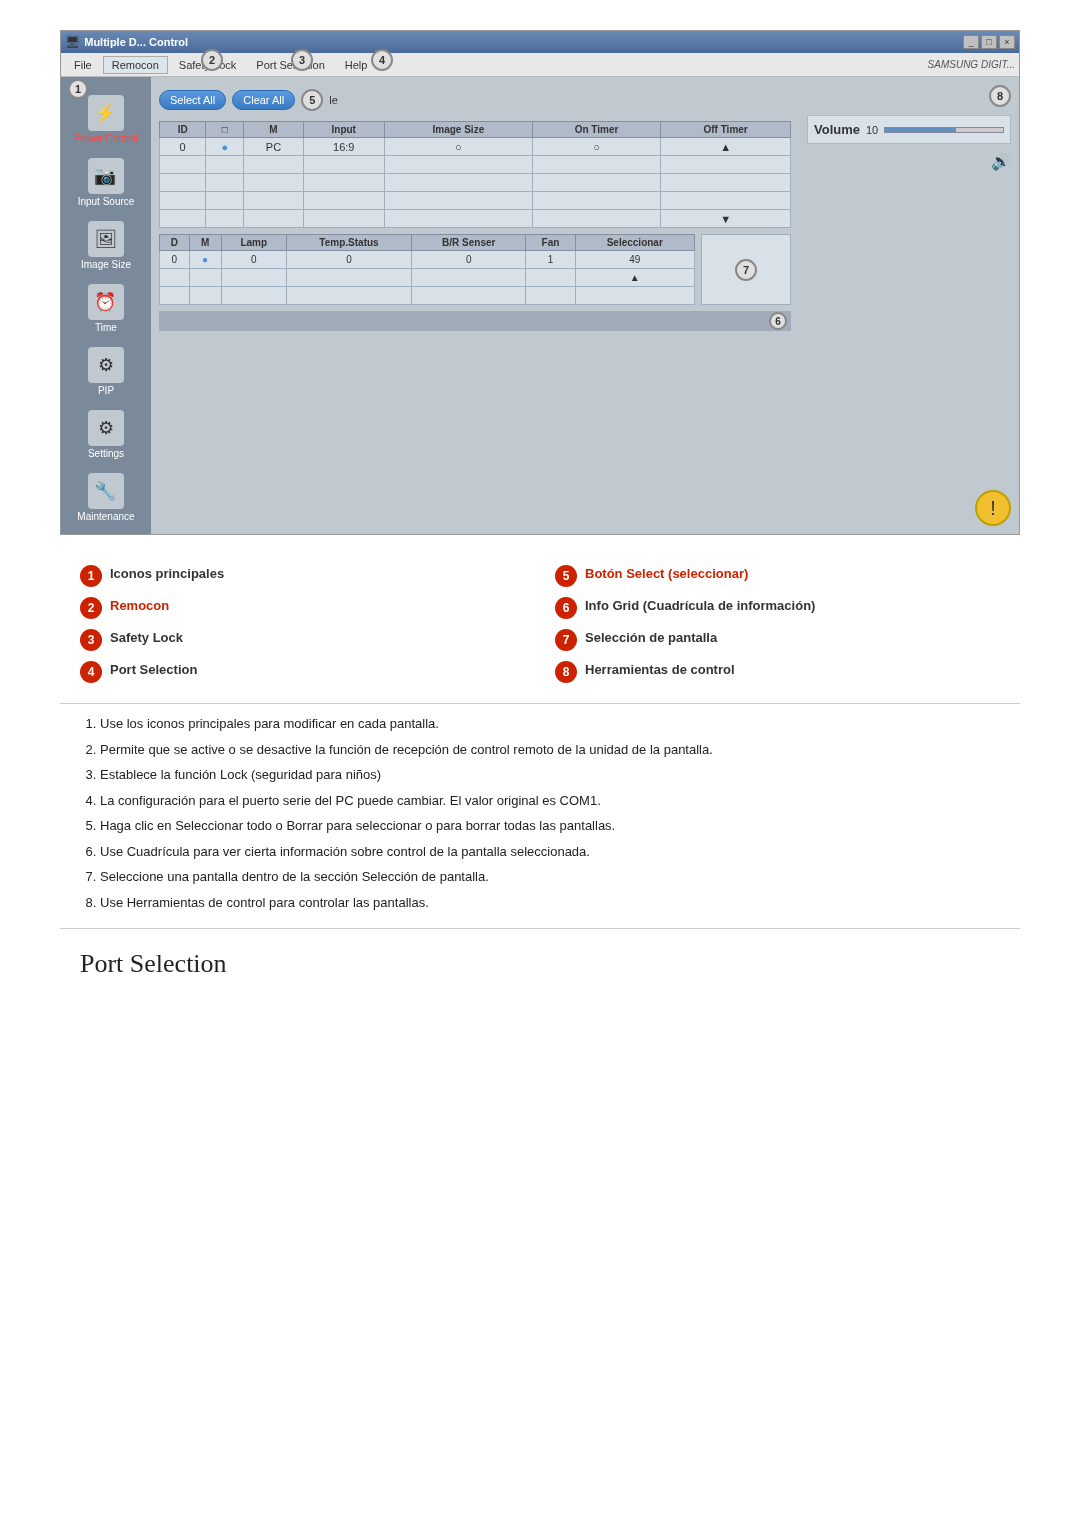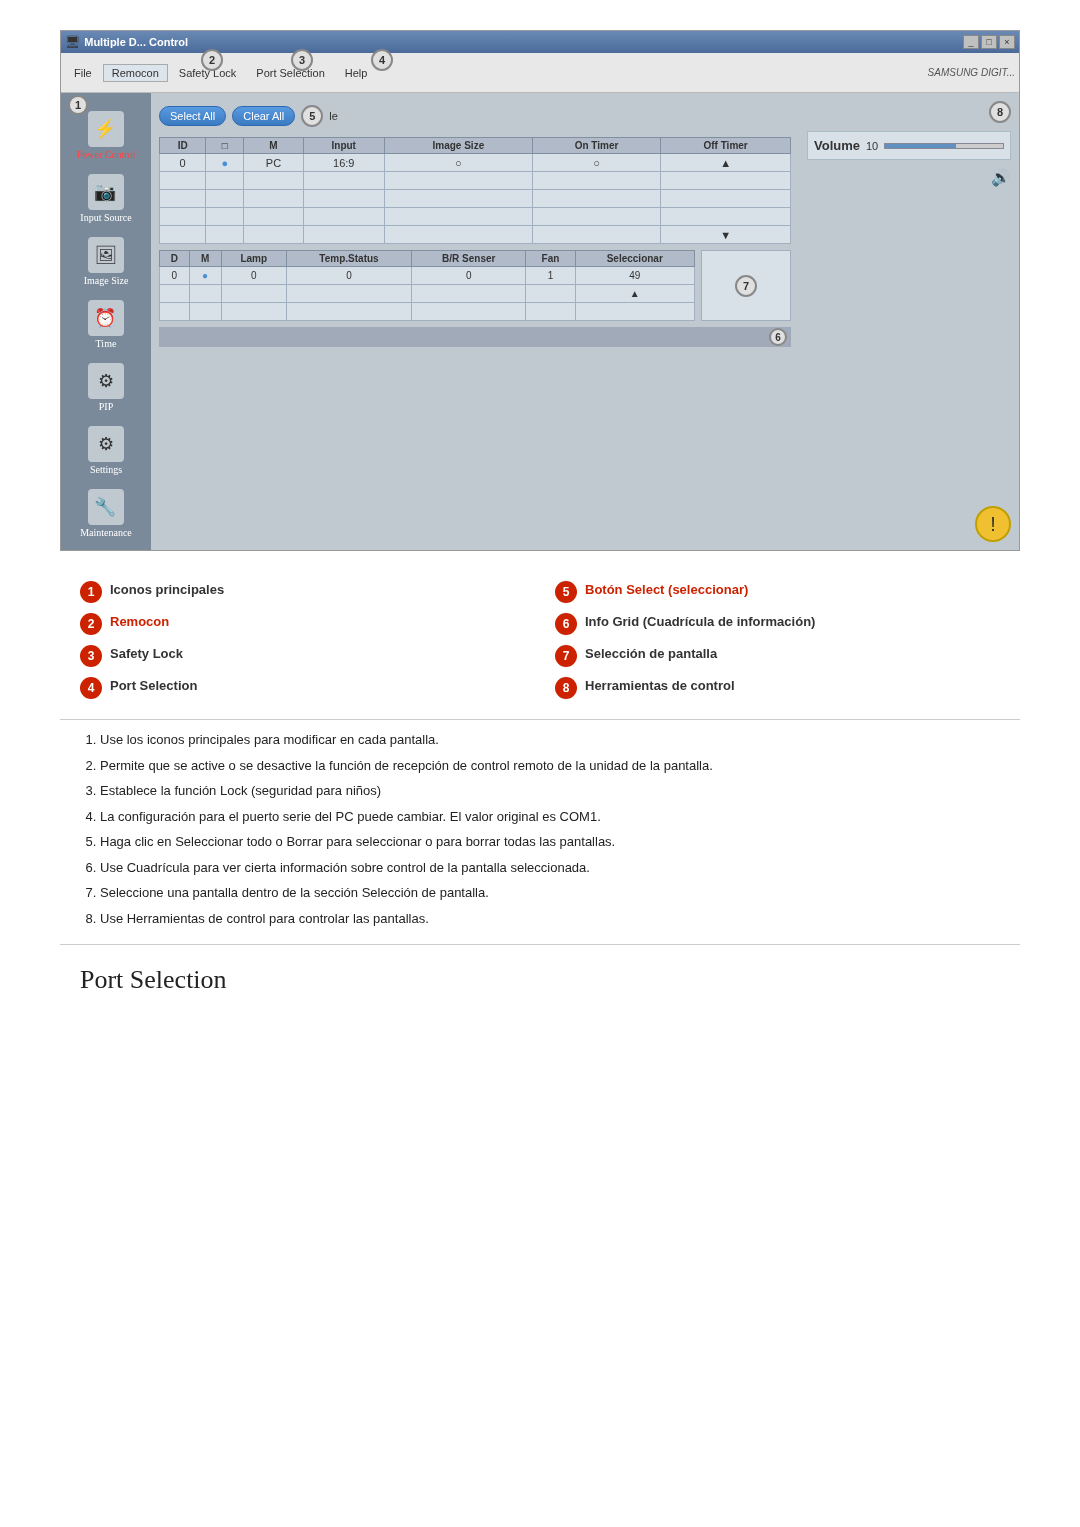--- a/index.html
+++ b/index.html
@@ -56,21 +56,21 @@
       font-size: 9px;
       display: flex;
       align-items: center;
       justify-content: center;
       cursor: pointer;
     }
 
     
     .menu-bar {
       background: #e8e8e8;
-      height: 40px;
+      height: 24px;
       display: flex;
       align-items: center;
       padding: 0 4px;
       border-bottom: 1px solid #bbb;
       gap: 2px;
     }
     .menu-item {
       padding: 2px 8px;
       font-size: 11px;
       cursor: pointer;
@@ -120,21 +120,20 @@
       display: flex;
       align-items: center;
       justify-content: center;
       font-size: 18px;
     }
     .sidebar-label {
       color: #fff;
       font-size: 10px;
       text-align: center;
       margin-top: 2px;
-      font-family: Liberation Serif, serif;
     }
     .sidebar-label.red {
       color: #ff4444;
     }
 
     
     .main-content {
       flex: 1;
       padding: 8px;
       display: flex;

